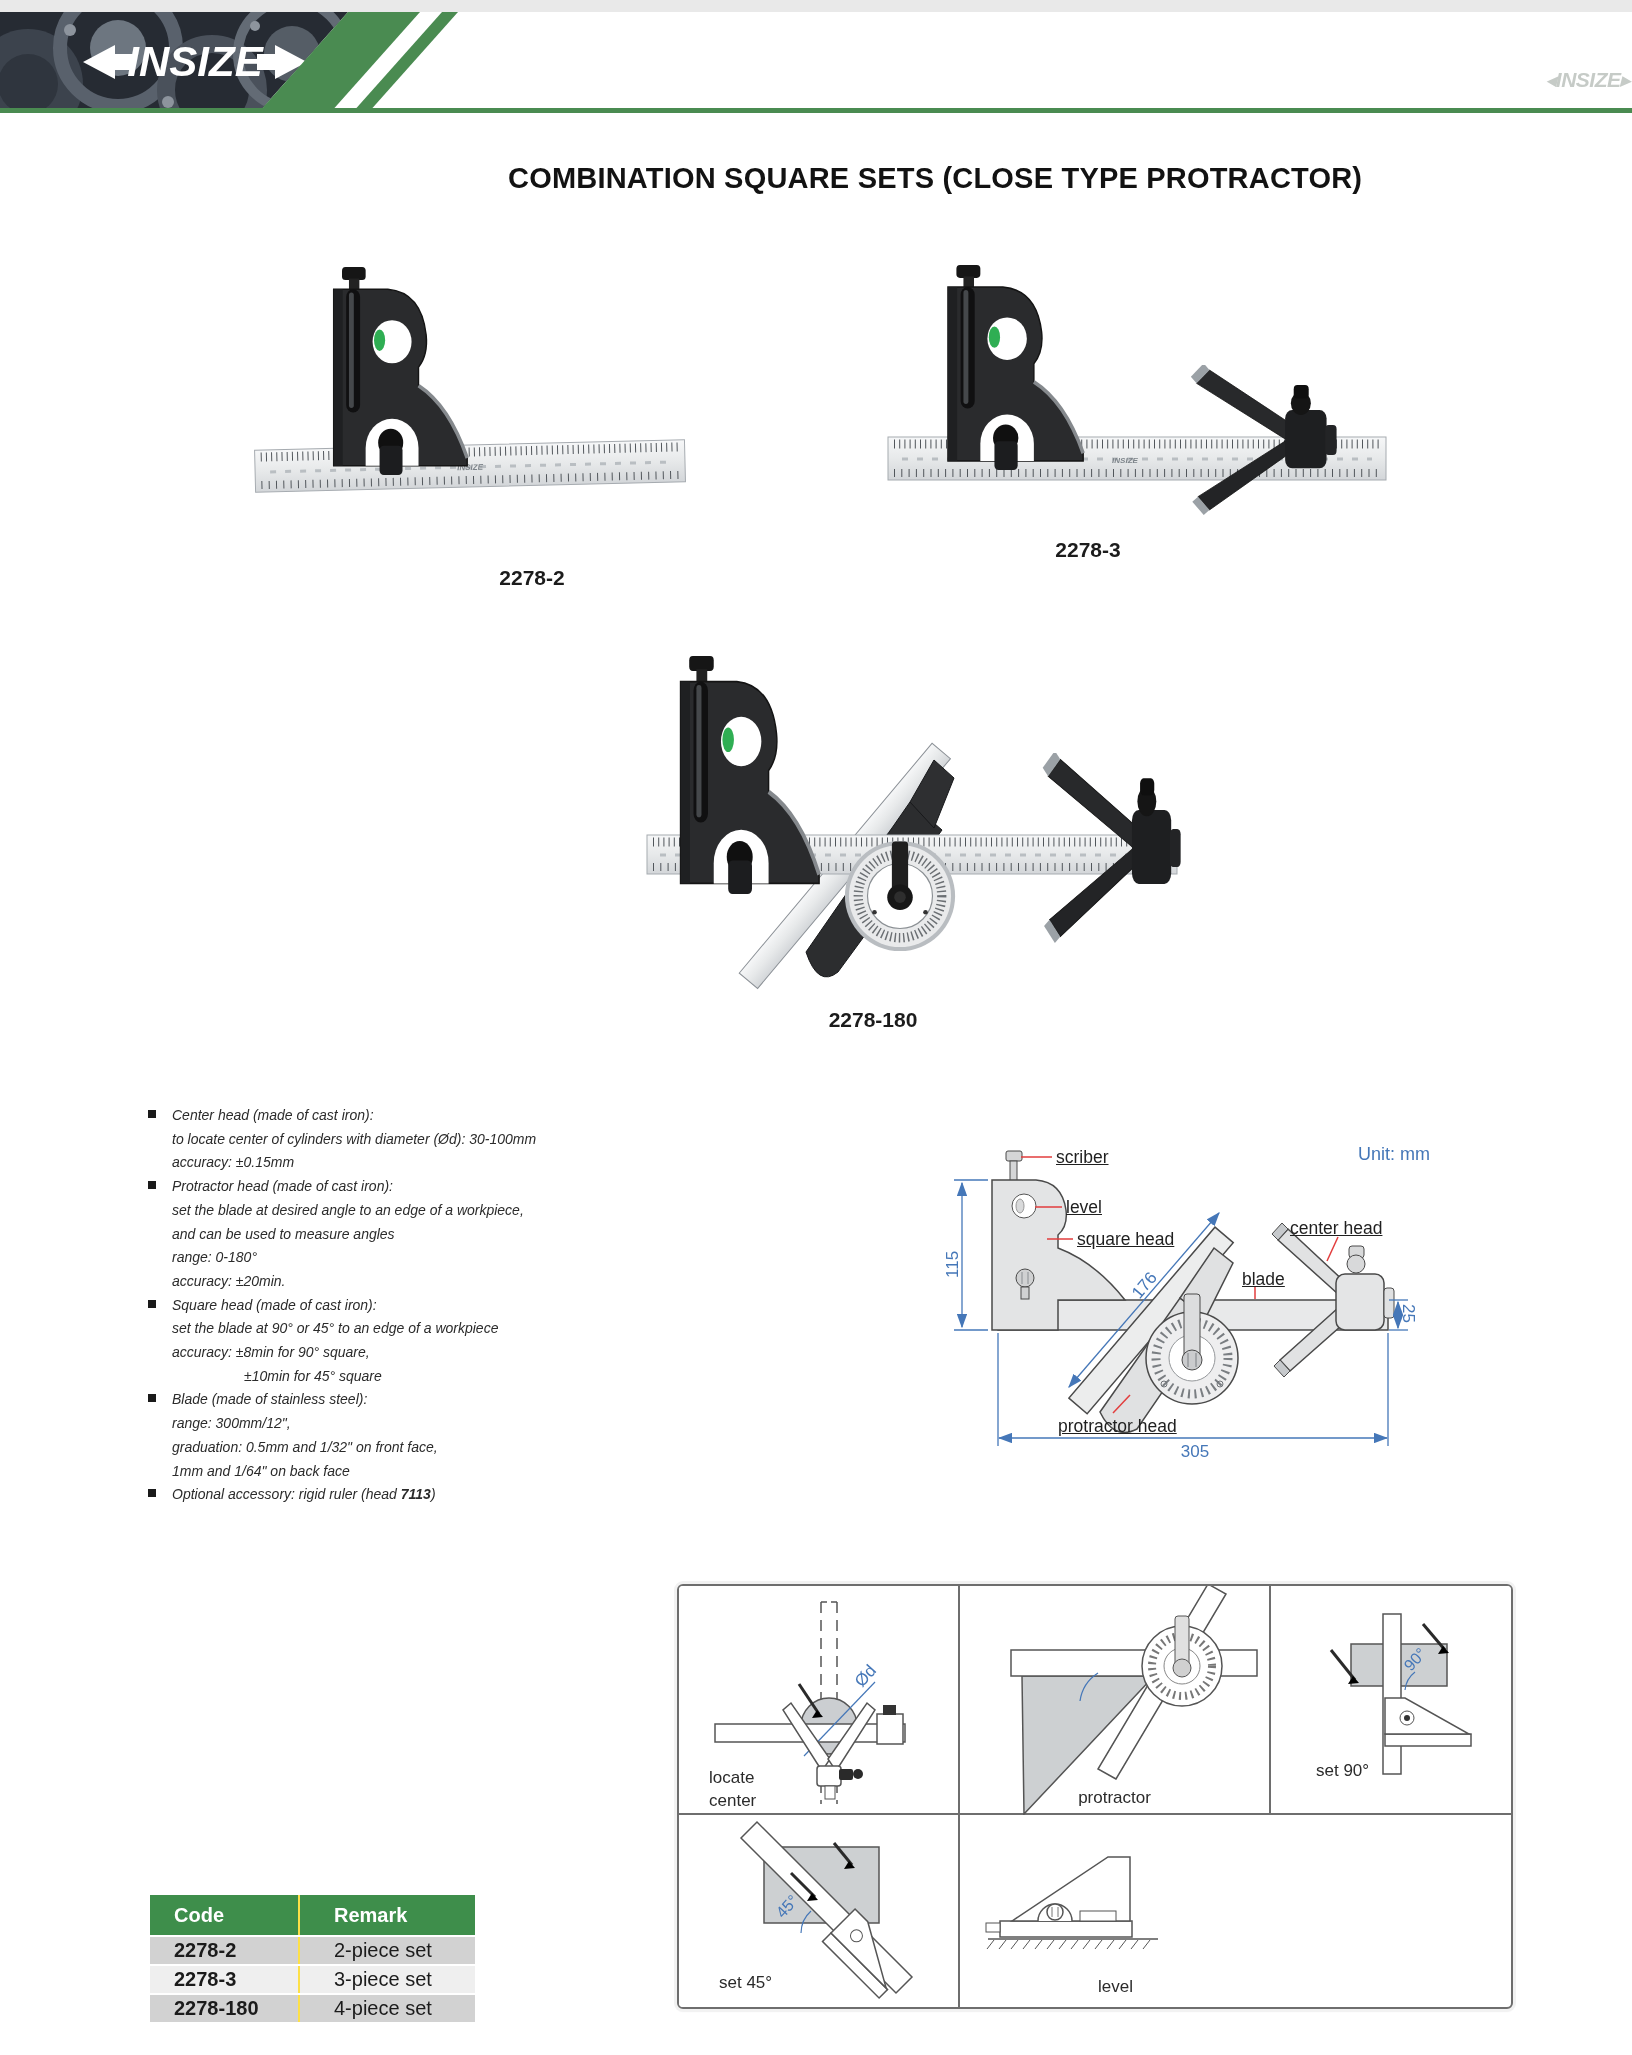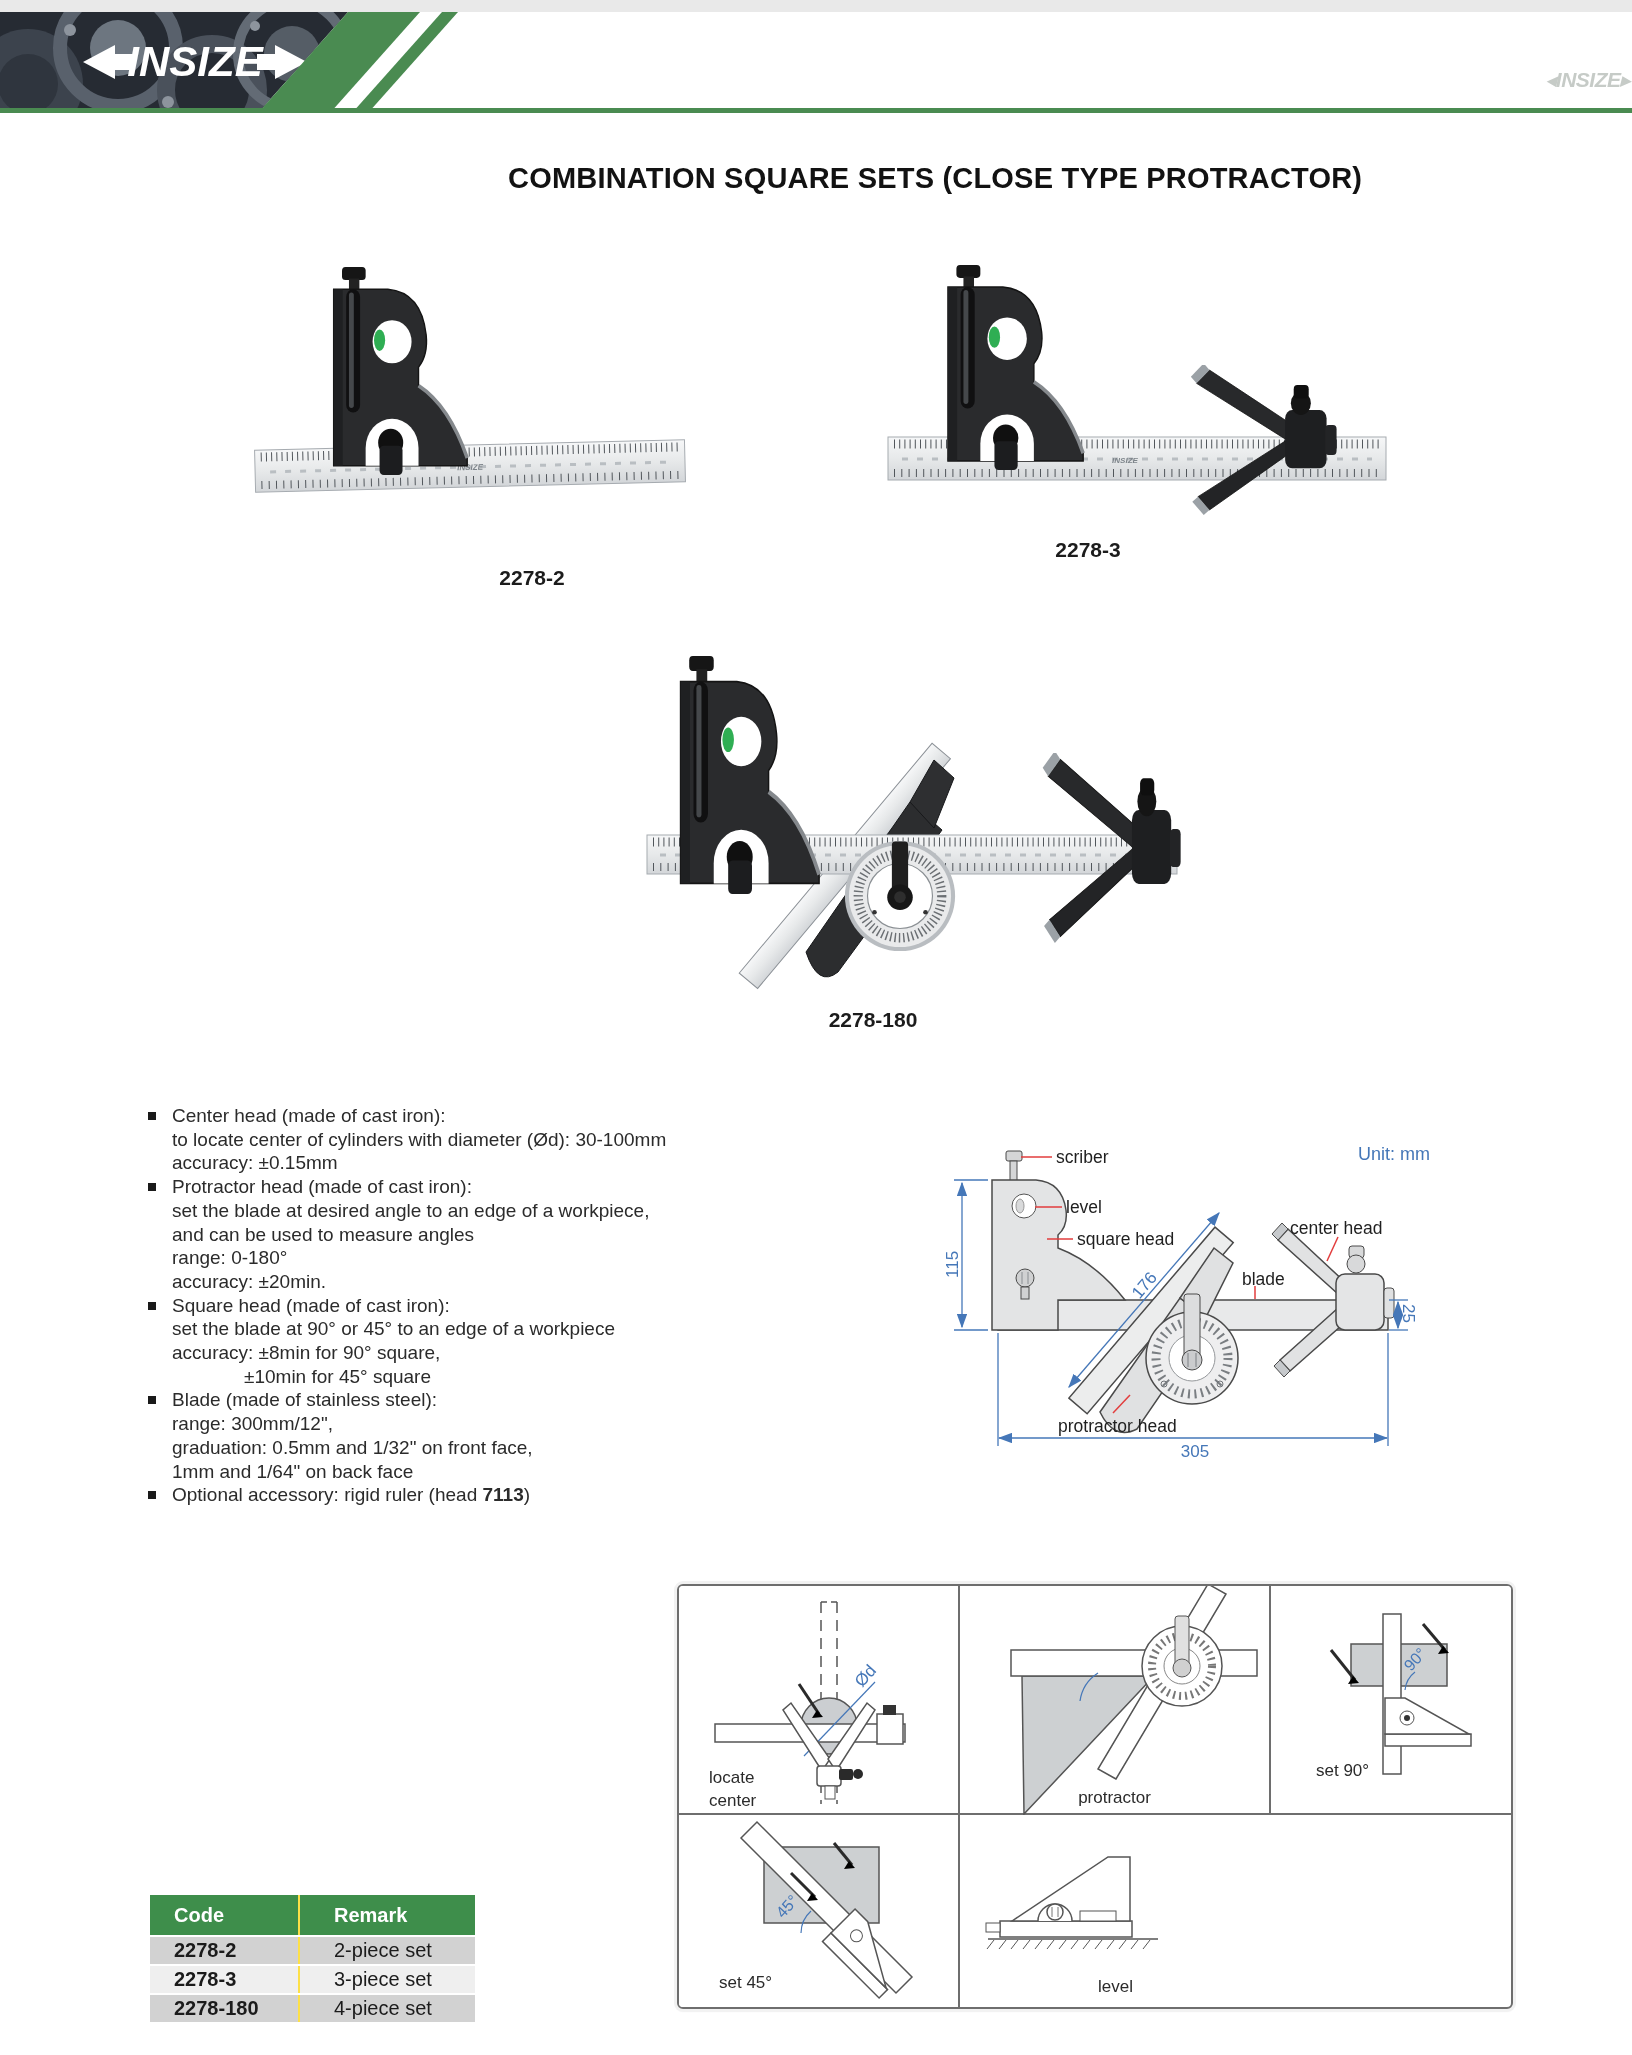--- a/index.html
+++ b/index.html
@@ -8,27 +8,27 @@
   .abs{position:absolute;}
   
   #watermark{left:1538px;top:56px;width:92px;display:flex;align-items:center;justify-content:flex-end;
              color:#c6cbc7;font-weight:bold;font-style:italic;font-size:21px;letter-spacing:-0.5px;}
   #watermark .wm-ar{font-size:13px;line-height:21px;}
   
   #page-title{left:508px;top:150px;font-size:29px;font-weight:bold;color:#121212;white-space:nowrap;letter-spacing:0.2px;}
   
   .caption{font-size:21px;font-weight:bold;color:#1c1c1c;text-align:center;width:160px;}
   
-  #specs{left:148px;top:1092px;width:520px;font-size:19px;color:#2b2b2b;line-height:23.7px;}
+  #specs{left:148px;top:1092px;width:520px;font-size:14px;color:#2b2b2b;line-height:23.7px;font-style:italic;}
   .spec-line{padding-left:24px;white-space:nowrap;}
   .spec-line.bullet{padding-left:0;}
   .spec-line .sq{display:inline-block;width:8px;height:8px;background:#1a1a1a;margin-right:16px;vertical-align:2px;}
   .spec-line.l-indent{padding-left:96px;}
   
-  .dg-label{font-size:17.5px;color:#1f1f1f;white-space:nowrap;}
+  .dg-label{font-size:17.5px;color:#1f1f1f;white-space:nowrap;text-decoration:underline;}
   .dg-dim{font-size:17px;color:var(--dim-blue);white-space:nowrap;}
   .rot-m90{transform:rotate(-90deg);transform-origin:left top;}
   .rot-90{transform:rotate(90deg);transform-origin:left top;}
   .rot-50{transform:rotate(-50deg);transform-origin:left top;}
   #dg-unit{font-size:18px;color:var(--dim-blue);width:150px;text-align:right;}
   
   #usage-grid{left:677px;top:1572px;border:2px solid #6e6e6e;border-radius:6px;overflow:hidden;
               background:#fff;box-shadow:0 0 0 3px #f2f2f2, 0 1px 3px rgba(0,0,0,.28);
               display:grid;grid-template-columns:281px 311px 240px;grid-template-rows:229px 192px;}
   .u-cell{position:relative;border-right:2px solid #6e6e6e;border-bottom:2px solid #6e6e6e;background:#fff;}

